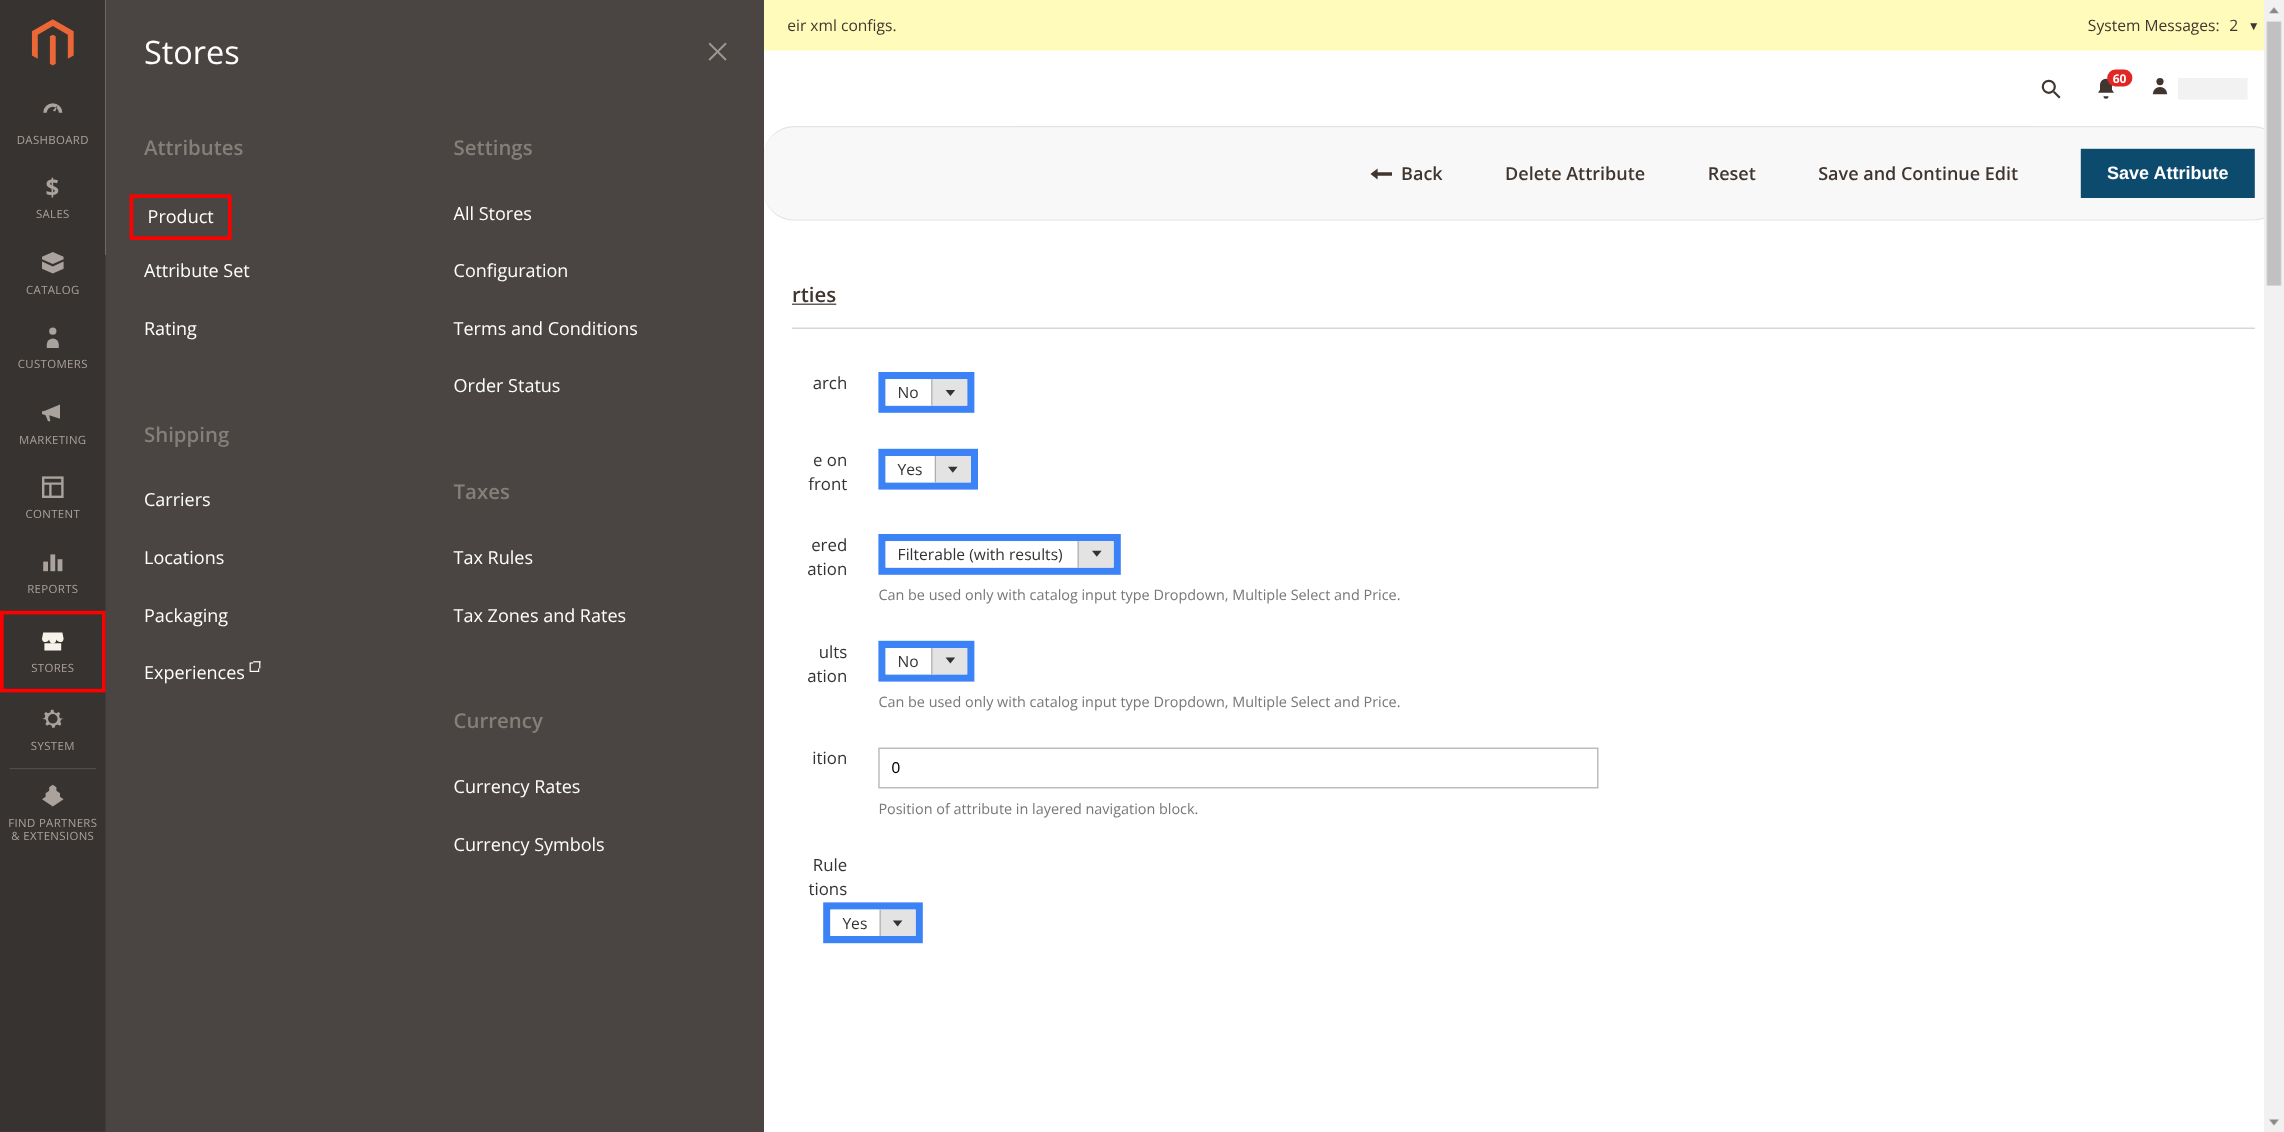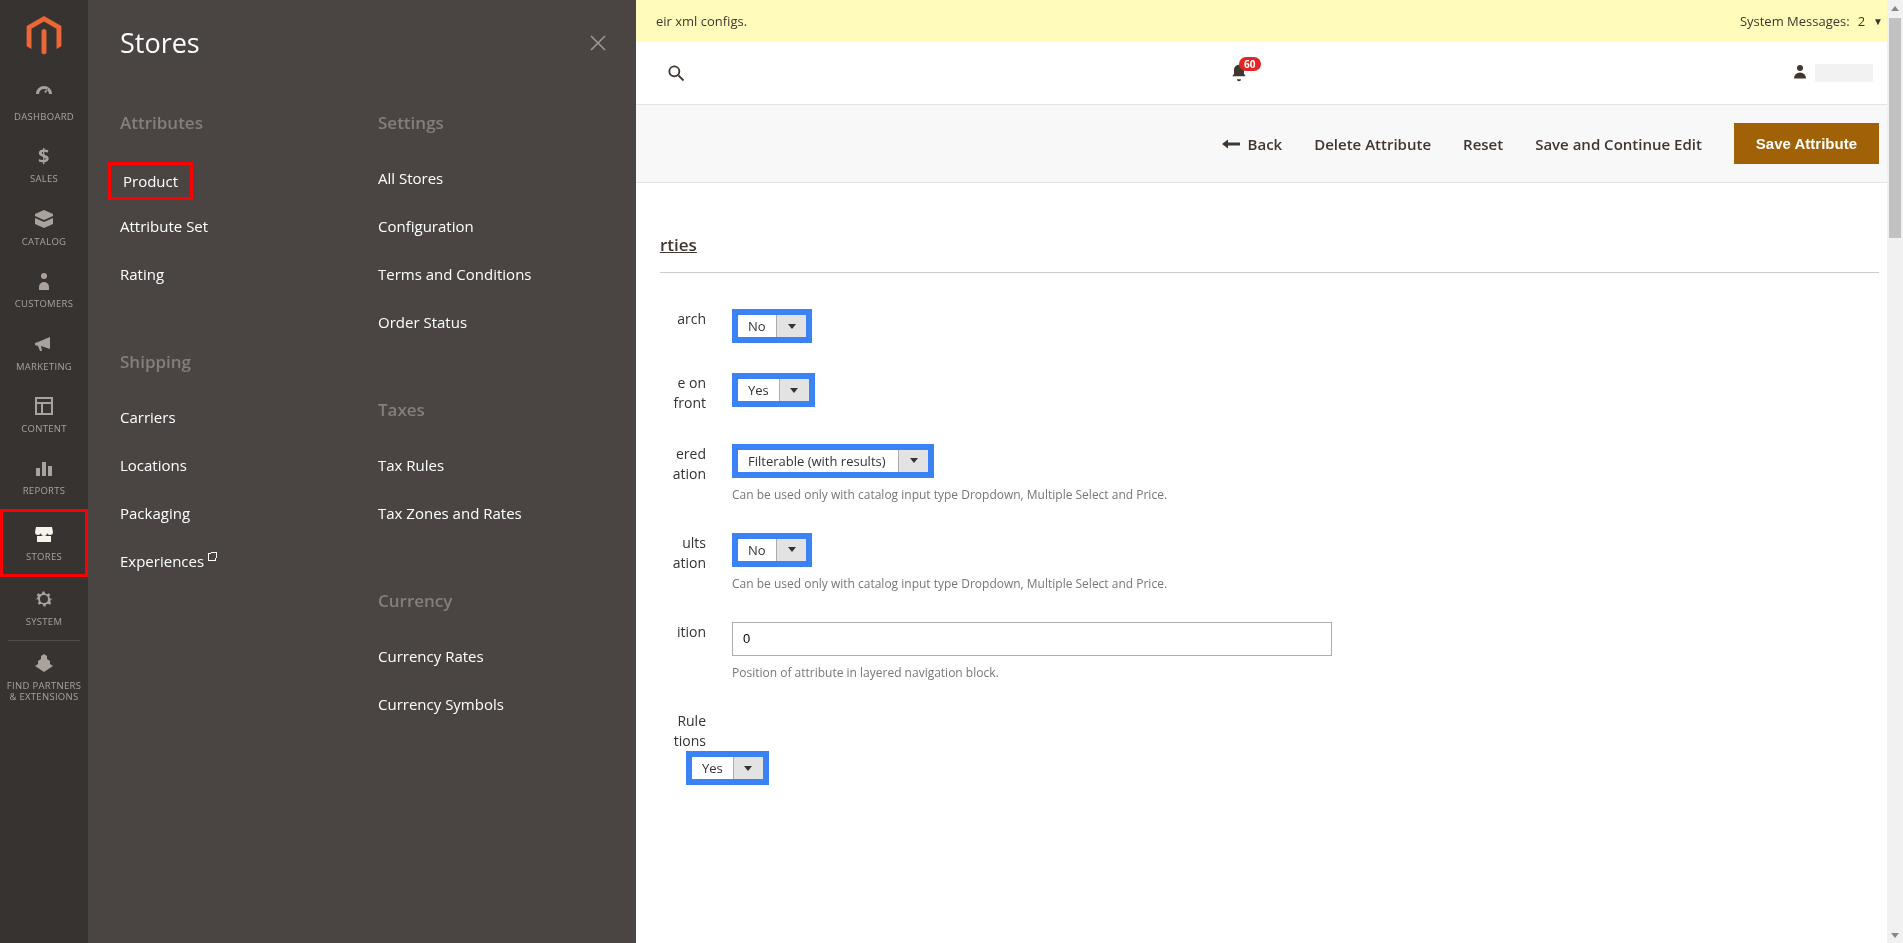--- a/index.html
+++ b/index.html
@@ -30,32 +30,32 @@
 .flyout-ext-icon { display: inline-block; width: 8px; height: 8px; border: 1px solid #fff; position: relative; margin-left: 4px; vertical-align: super; font-size: 0; }
 .flyout-ext-icon::after { content: ''; position: absolute; right: -2px; top: -2px; width: 5px; height: 5px; background: #4a4542; border-top: 1px solid #fff; border-right: 1px solid #fff; transform: rotate(0deg); }
 
 
 .main { margin-left: 636px; height: 100vh; overflow-y: auto; position: relative; }
 .sysmsg { background: #fffbbb; display: flex; justify-content: space-between; align-items: center; padding: 12px 20px 12px 20px; font-size: 13px; color: #333; }
 .sysmsg-text { color: #41362f; }
 .sysmsg-right { display: flex; align-items: center; gap: 8px; color: #41362f; }
 .sysmsg-right .chevron-down { font-size: 10px; }
 
-.header { display: flex; justify-content: space-between; align-items: center; padding: 20px 30px; gap: 26px; }
+.header { display: flex; justify-content: flex-end; align-items: center; padding: 20px 30px; gap: 26px; }
 .header-icon { cursor: pointer; display: flex; align-items: center; position: relative; }
 .header-icon svg { width: 20px; height: 20px; fill: #41362f; }
 .badge { position: absolute; top: -6px; right: -12px; background: #e22626; color: #fff; font-size: 10px; font-weight: 700; padding: 1px 5px; border-radius: 9px; line-height: 1.2; }
 .header-user { display: flex; align-items: center; gap: 6px; }
 .header-user .avatar-icon svg { width: 18px; height: 18px; fill: #41362f; }
 .header-user .username-box { width: 58px; height: 18px; background: #f2f2f2; }
 
-.toolbar { background: #f8f8f8; border-top: 1px solid #e3e3e3; border-bottom: 1px solid #e3e3e3; padding: 18px 24px; display: flex; justify-content: flex-end; align-items: center; gap: 32px; }
+.toolbar { background: #f8f8f8; border-top: 1px solid #e3e3e3; border-bottom: 1px solid #e3e3e3; padding: 18px 24px; display: flex; justify-content: flex-end; align-items: center; gap: 52px; border-radius: 26px; }
 .toolbar-item { font-size: 15px; font-weight: 600; color: #41362f; cursor: pointer; display: flex; align-items: center; gap: 8px; }
 .toolbar-item svg { width: 18px; height: 14px; fill: #41362f; }
-.btn-primary { background: #a16207; color: #fff; font-size: 15px; font-weight: 600; padding: 12px 22px; border: none; cursor: pointer; }
+.btn-primary { background: #0c4a6e; color: #fff; font-size: 15px; font-weight: 600; padding: 12px 22px; border: none; cursor: pointer; }
 
 .content { padding: 50px 24px 24px 24px; }
 .section-title-frag { font-size: 17px; font-weight: 600; color: #41362f; border-bottom: 1px solid #ccc; padding-bottom: 16px; margin-bottom: 36px; text-decoration: underline; }
 
 .form-row { display: flex; align-items: flex-start; margin-bottom: 30px; }
 
 .form-label-frag { width: 46px; overflow: hidden; text-align: right; white-space: pre-line; line-height: 1.45; }
 .form-ctrl { padding-left: 26px; flex: 1; }
 .select-wrap { display: inline-flex; border: 6px solid #3b82f6; height: 34px; }
 .select-wrap .select-value { padding: 6px 10px; min-width: 38px; background: #fff; display: flex; align-items: center; font-size: 13px; }

